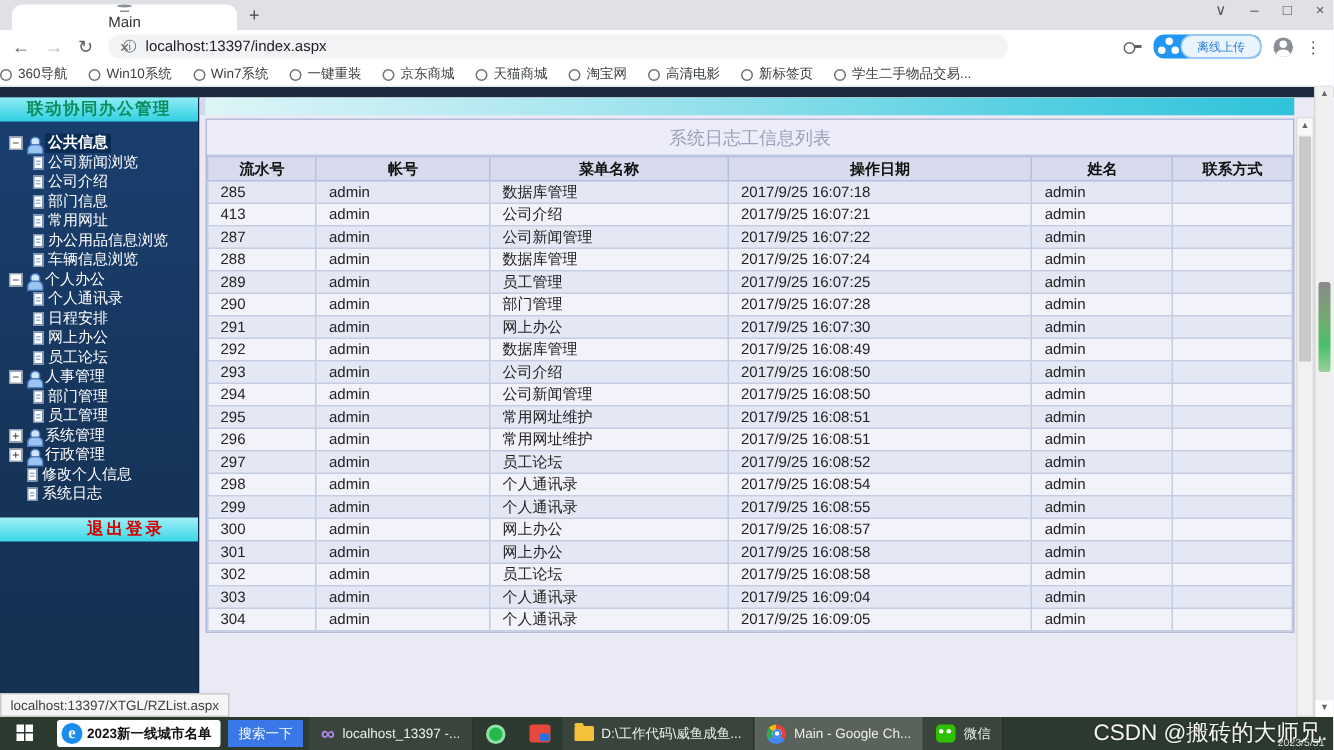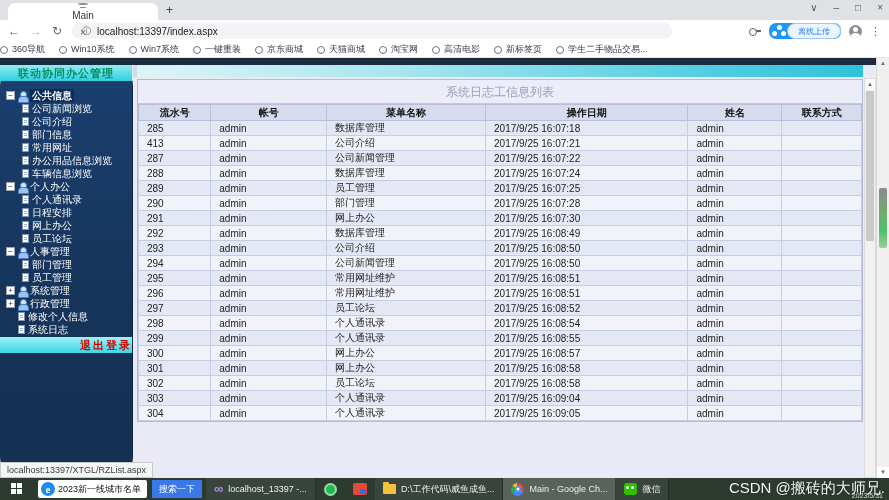--- a/index.html
+++ b/index.html
@@ -43,37 +43,37 @@
                padding:0 0; gap:14px; overflow:hidden; }
   .bm { display:flex; align-items:center; gap:4px; color:#3c4043; font-size:9px; white-space:nowrap; }
   .bm-ico { display:inline-block; width:8px; height:8px; border:1.2px solid #6d7177; border-radius:50%; }
 
   
   .page { position:relative; height:420px; background:#e9eaf6; }
   .top-dark { height:7px; background:#1b2a3c; }
   .cols { display:flex; height:413px; }
 
   .sidebar { width:133px; background:linear-gradient(180deg,#1a3f70 0%,#163459 60%,#143052 100%);
-             border-right:1px solid #0e2440; color:#fff; flex-shrink:0;border-radius:21px; }
+             border-right:1px solid #0e2440; color:#fff; flex-shrink:0; }
   .side-title { height:16px; background:linear-gradient(180deg,#8fecf4,#2fd0e2); color:#0b8e5f;
                 font-weight:bold; font-size:11px; text-align:center; line-height:16px; letter-spacing:1px; }
   .tree { padding:8px 0 0 6px; }
   .tree-row { display:flex; align-items:center; gap:3px; height:13px; line-height:13px; white-space:nowrap; }
   .tree-row.child { padding-left:16px; }
   .expand { width:9px; height:9px; background:#fff; border:1px solid #9aa4b5; color:#333; font-size:8px;
             line-height:7px; text-align:center; flex-shrink:0; }
   .person-ico { width:9px; height:10px; position:relative; flex-shrink:0; }
   .person-ico::before { content:""; position:absolute; left:2px; top:0; width:5px; height:5px; background:#cfe6ff; border:1px solid #4d7fc0; border-radius:50%; }
   .person-ico::after { content:""; position:absolute; left:0; top:5px; width:9px; height:5px; background:#9cc4f0; border:1px solid #4d7fc0; border-radius:4px 4px 0 0; }
   .page-ico { width:7px; height:9px; background:#fff; border:1px solid #7d93b5; position:relative; flex-shrink:0; }
   .page-ico::before { content:""; position:absolute; left:1px; top:2px; right:1px; border-top:1px solid #9db3d5; box-shadow:0 2px 0 #9db3d5; }
   .tlabel { font-size:10px; color:#fff; }
   .tlabel.sel { background:#0a2c55; font-weight:bold; padding:0 2px; }
-  .logout { margin-top:1px; height:16px; background:linear-gradient(180deg,#9ff0f7,#3cd6e6); color:#d40000;
-            font-weight:bold; font-size:11px; text-align:right; line-height:16px; letter-spacing:2px;padding-left:36px; }
+  .logout { margin-top:9px; height:16px; background:linear-gradient(180deg,#9ff0f7,#3cd6e6); color:#d40000;
+            font-weight:bold; font-size:11px; text-align:center; line-height:16px; letter-spacing:2px;padding-left:36px; }
 
   .main { flex:1; position:relative; background:#e9eaf6; padding-right:26px; }
   .teal-bar { height:12px; background:linear-gradient(90deg,#ddf5f7 0%,#a9e6ef 35%,#57d0e2 75%,#2ec3da 100%);
               border-radius:4px 0 0 0; border-left:4px solid #cfdcec; }
   .panel { margin:2px 0 0 4px; border:1px solid #b3bcd6; background:#e9eaf6; }
   .title-row { height:24px; line-height:24px; text-align:center; color:#9ba0ba; font-size:12px;
                border-bottom:1px solid #c3cade; background:#ecedf8; }
   .search-row { height:26px; display:flex; align-items:center; border-bottom:1px solid #c3cade; font-size:11px; }
   .s-label { width:95px; padding-left:10px; color:#111; border-right:1px solid #d0d6e6; height:100%; line-height:26px; }
   .s-cell { width:195px; padding-left:10px; border-right:1px solid #d0d6e6; height:100%; display:flex; align-items:center; }
@@ -104,21 +104,21 @@
              display:flex; align-items:stretch; color:#eee; }
   .tb-item { display:flex; align-items:center; gap:5px; padding:0 8px; font-size:9px; white-space:nowrap; }
   .tb-btn { background:rgba(255,255,255,0.06); border-right:1px solid rgba(0,0,0,0.35); }
   .tb-btn.active { background:#59635b; }
   .start { width:34px; justify-content:center; }
   .win-logo { width:12px; height:12px; display:grid; grid-template-columns:5px 5px; grid-template-rows:5px 5px; gap:1px; }
   .win-logo i { background:#fff; }
   .edge-box { display:flex; align-items:center; background:#fff; height:18px; border-radius:2px; overflow:hidden; }
   .edge-e { width:14px; height:14px; border-radius:50%; background:#1b8ceb; color:#fff; font-weight:bold;
             font-size:11px; line-height:14px; text-align:center; margin:0 3px; font-family:"Liberation Serif",serif; }
-  .edge-text { color:#111; font-size:9px; padding-right:6px; }
+  .edge-text { color:#111; font-size:9px; padding-right:6px;font-weight:bold; }
   .edge-go { background:#3b78e7; color:#fff; height:18px; display:flex; align-items:center; padding:0 7px; font-size:9px; }
   .vs-ico { color:#b388f0; font-size:13px; font-weight:bold; line-height:12px; }
   .green-ico { width:13px; height:13px; border-radius:50%; background:#25b84c; border:2px solid #8fe2a6; }
   .video-ico { width:14px; height:12px; background:#e8483a; border-radius:2px; position:relative; }
   .video-ico::after { content:""; position:absolute; right:1px; bottom:1px; width:6px; height:5px; background:#2b6fe0; }
   .folder-ico { width:13px; height:10px; background:#f3c13a; border-radius:1px; position:relative; }
   .folder-ico::before { content:""; position:absolute; top:-2px; left:0; width:6px; height:2px; background:#f3c13a; border-radius:1px 1px 0 0; }
   .chrome-ico { width:13px; height:13px; border-radius:50%;
                 background:conic-gradient(#ea4335 0 33%,#4285f4 33% 66%,#34a853 66% 87%,#fbbc05 87% 100%); position:relative; }
   .chrome-ico::after { content:""; position:absolute; left:3.5px; top:3.5px; width:6px; height:6px; background:#fff; border-radius:50%; box-shadow:inset 0 0 0 1.5px #4285f4; }

